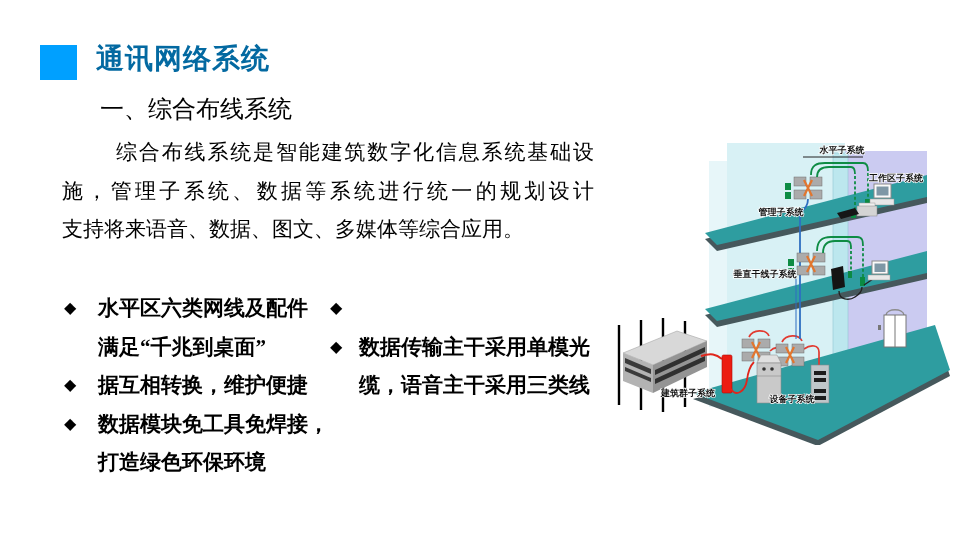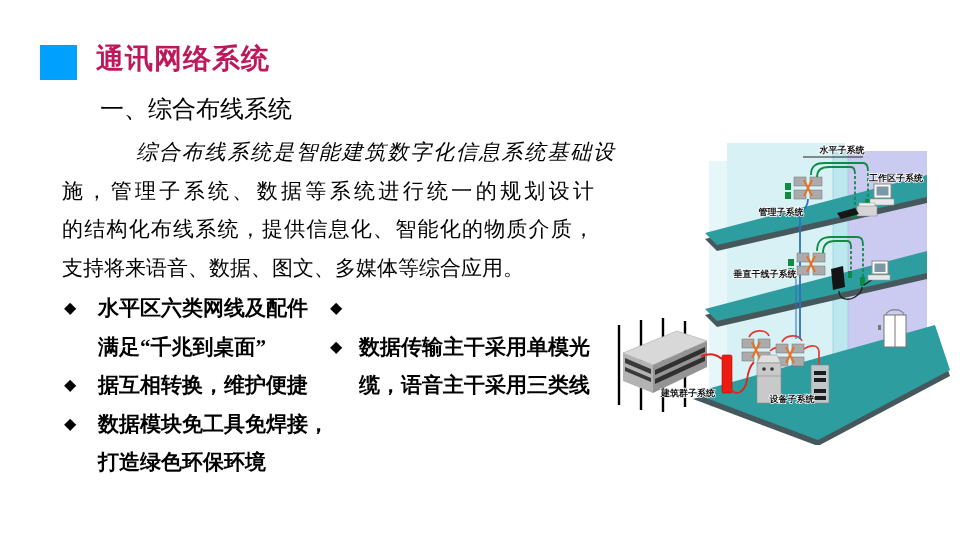--- a/index.html
+++ b/index.html
@@ -1,24 +1,24 @@
 <!DOCTYPE html>
 <html><head>
 <meta charset="utf-8">
 <style>
   html,body{margin:0;padding:0;background:#ffffff;}
   #slide{position:relative;width:960px;height:540px;background:#ffffff;overflow:hidden;
          font-family:"Liberation Serif",serif;color:#000;}
   .accent-square{position:absolute;left:40px;top:45px;width:37px;height:35px;background:#00A0FF;}
   .title{position:absolute;left:96px;top:40px;font-family:"Liberation Sans",sans-serif;
-         font-weight:700;font-size:28px;letter-spacing:1px;color:#be185d;}
+         font-weight:700;font-size:28px;letter-spacing:1px;color:#0369a1;}
   .heading{position:absolute;left:100px;top:94px;font-size:24px;line-height:30px;}
   .para{position:absolute;left:62px;top:133px;width:532px;font-size:21px;line-height:38.5px;}
   .pline{width:532px;white-space:nowrap;text-align:justify;text-align-last:justify;}
-  .pline.first{width:478px;margin-left:74px;font-style:italic;}
+  .pline.first{width:478px;margin-left:54px;}
   .pline.last{text-align-last:left;}
   .bullets{position:absolute;top:289px;}
   .bullets.left{left:64px;}
   .bullets.right{left:330px;}
   .bullet{display:flex;align-items:flex-start;}
   .bmark{font-family:"DejaVu Sans",sans-serif;font-size:16px;line-height:38.5px;width:20px;
          flex:0 0 20px;margin-right:14px;}
   .bullets.right .bmark{margin-right:9px;}
   .btext{font-weight:700;}
   .bline{font-size:21px;line-height:38.5px;white-space:nowrap;}
@@ -32,21 +32,20 @@
 <div id="slide">
 
   <div class="accent-square" style="background: rgb(0, 160, 255);"></div>
   <div class="title">通讯网络系统</div>
 
   <div class="heading">一、综合布线系统</div>
 
   <div class="para">
     <div class="pline first">综合布线系统是智能建筑数字化信息系统基础设</div>
     <div class="pline">施，管理子系统、数据等系统进行统一的规划设计</div>
-    <div class="pline">的结构化布线系统，提供信息化、智能化的物质介质，</div>
     <div class="pline last">支持将来语音、数据、图文、多媒体等综合应用。</div>
   </div>
 
   <div class="bullets left">
     <div class="bullet">
       <span class="bmark">◆</span>
       <div class="btext">
         <div class="bline">水平区六类网线及配件</div>
         <div class="bline">满足“千兆到桌面”</div>
       </div>

